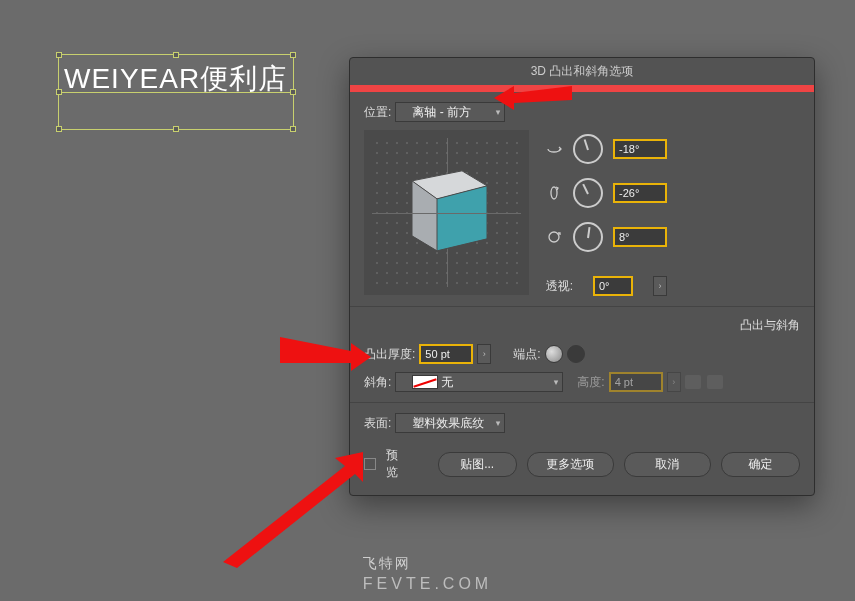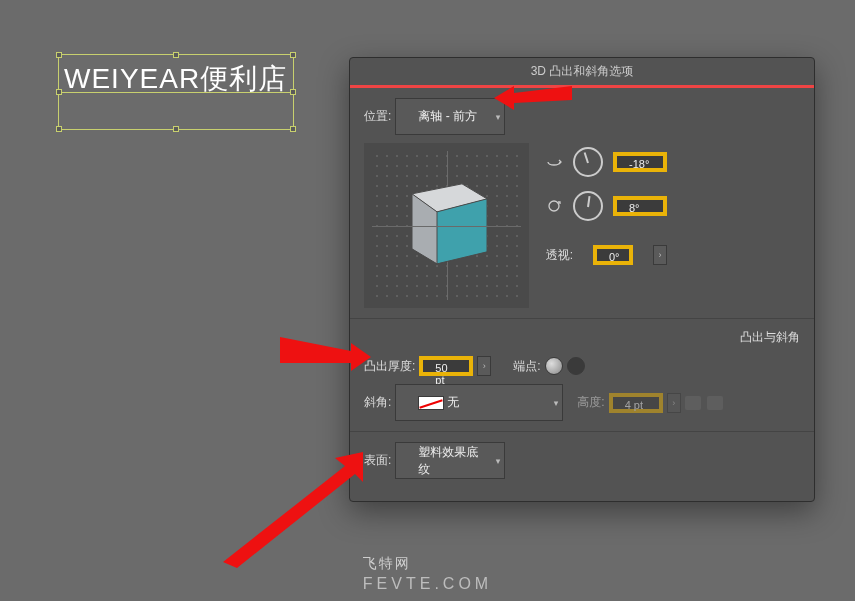--- a/index.html
+++ b/index.html
@@ -7,30 +7,30 @@
 
 .artboard-text { position: absolute; left: 64px; top: 60px; color: #fff; font-size: 28px; font-weight: normal; letter-spacing: 1px; }
 .selection-box { position: absolute; left: 58px; top: 54px; width: 236px; height: 76px; border: 1px solid #c8d06e; }
 .sel-handle { position: absolute; width: 6px; height: 6px; background: #5a5a5a; border: 1px solid #c8d06e; }
 .sel-h-tl { top: -3px; left: -3px; } .sel-h-tm { top: -3px; left: 50%; margin-left: -3px; } .sel-h-tr { top: -3px; right: -3px; }
 .sel-h-ml { top: 50%; left: -3px; margin-top: -3px; } .sel-h-mr { top: 50%; right: -3px; margin-top: -3px; }
 .sel-h-bl { bottom: -3px; left: -3px; } .sel-h-bm { bottom: -3px; left: 50%; margin-left: -3px; } .sel-h-br { bottom: -3px; right: -3px; }
 .sel-mid { position:absolute; left:0; right:0; top:50%; border-top:1px solid #c8d06e; }
 
 .dialog { position: absolute; left: 349px; top: 57px; width: 466px; background: #535353; border: 1px solid #2e2e2e; border-radius: 4px; box-shadow: 0 10px 30px rgba(0,0,0,.4); color: #ddd; font-size: 12px; }
-.dlg-title { text-align: center; padding: 5px 0; color: #ccc; font-size: 12px; border-bottom: 3px solid #ef4444; position: relative; }
+.dlg-title { text-align: center; padding: 5px 0; color: #ccc; font-size: 12px; border-bottom: 7px solid #ef4444; position: relative; }
 .dlg-body { padding: 10px 14px 14px; }
 
 .row { display: flex; align-items: center; gap: 4px; margin-bottom: 8px; }
 .label { color: #ddd; }
 
-.select { background: #595959; border: 1px solid #3a3a3a; color: #eee; font-size: 12px; padding: 2px 16px 2px 22px; position: relative; display: inline-flex; align-items: center; height: 37px; }
+.select { background: #595959; border: 1px solid #3a3a3a; color: #eee; font-size: 12px; padding: 2px 16px 2px 16px; position: relative; display: inline-flex; align-items: center; height: 20px; }
 .select .chev { position: absolute; right: 4px; top: 50%; transform: translateY(-50%); font-size: 9px; color: #bbb; }
 
-.numfield { background: #3b3b3b; border: 4px solid #eab308; color: #eee; font-size: 11px; padding: 2px 12px; width: 54px; height: 20px; display: inline-block; }
+.numfield { background: #3b3b3b; border: 2px solid #eab308; color: #eee; font-size: 11px; padding: 2px 4px; width: 54px; height: 20px; display: inline-block; }
 
 .preview-area { display: flex; gap: 16px; align-items: flex-start; margin-bottom: 10px; }
 .cube-panel { width: 165px; height: 165px; background: #4a4a4a; position: relative; }
 .cube-panel::before, .cube-panel::after { content: ""; position: absolute; background: #6a6a6a; }
 .cube-panel::before { left: 50%; top: 8px; bottom: 8px; width: 1px; }
 .cube-panel::after { top: 50%; left: 8px; right: 8px; height: 1px; }
 .cube-dots { position:absolute; inset:8px; background-image: radial-gradient(#6f6f6f 1px, transparent 1px); background-size: 10px 10px; opacity:.6; }
 .cube-wrap { position: absolute; left: 50%; top: 50%; transform: translate(-50%,-55%); }
 
 .angle-col { display: flex; flex-direction: column; gap: 14px; margin-top: 4px; }
@@ -118,20 +118,30 @@
                 <path d="M3 9a6 3 0 1 0 12 0" fill="none" stroke="#ccc" stroke-width="1.3"></path>
                 <path d="M14 7l2 2-2 2" fill="none" stroke="#ccc" stroke-width="1.3"></path>
               </svg>
           </span>
           <div class="dial a1"></div>
           <span class="numfield">-18°</span>
         </div>
         <div class="angle-row">
           <span class="axis-icon">
             <svg width="18" height="18" viewBox="0 0 18 18">
+                <ellipse cx="9" cy="9" rx="3" ry="6" fill="none" stroke="#ccc" stroke-width="1.3"></ellipse>
+                <path d="M11 3l2 1-1 2" fill="none" stroke="#ccc" stroke-width="1.3"></path>
+              </svg>
+          </span>
+          <div class="dial a2"></div>
+          <span class="numfield">-26°</span>
+        </div>
+        <div class="angle-row">
+          <span class="axis-icon">
+            <svg width="18" height="18" viewBox="0 0 18 18">
                 <circle cx="9" cy="9" r="5" fill="none" stroke="#ccc" stroke-width="1.3"></circle>
                 <path d="M13 5l2 0 0 2" fill="none" stroke="#ccc" stroke-width="1.3"></path>
               </svg>
           </span>
           <div class="dial a3"></div>
           <span class="numfield">8°</span>
         </div>
         <div class="persp-row">
           <span class="label">透视:</span>
           <span class="numfield" style="width:40px;">0°</span>
@@ -173,20 +183,29 @@
     <hr class="section-divider">
 
     <div class="row">
       <span class="label">表面:</span>
       <div class="select" style="width:110px;">
         <span>塑料效果底纹</span>
         <span class="chev">▾</span>
       </div>
     </div>
 
+    <div class="footer">
+      <span class="chk"></span>
+      <span class="label">预览</span>
+      <span style="flex:0 0 8px;"></span>
+      <div class="btn btn-w1">贴图...</div>
+      <div class="btn btn-w2">更多选项</div>
+      <div class="btn btn-w2">取消</div>
+      <div class="btn btn-w1">确定</div>
+    </div>
 
   </div>
 </div>
 
 <svg class="arrow" style="left:494px; top:78px;" width="80" height="40">
   <polygon points="0,20 20,8 20,15 78,8 78,22 20,25 20,32" fill="#e11"></polygon>
 </svg>
 <svg class="arrow" style="left:278px; top:333px;" width="95" height="48">
   <polygon points="93,24 73,10 73,18 2,4 2,30 73,30 73,38" fill="#e11"></polygon>
 </svg>

